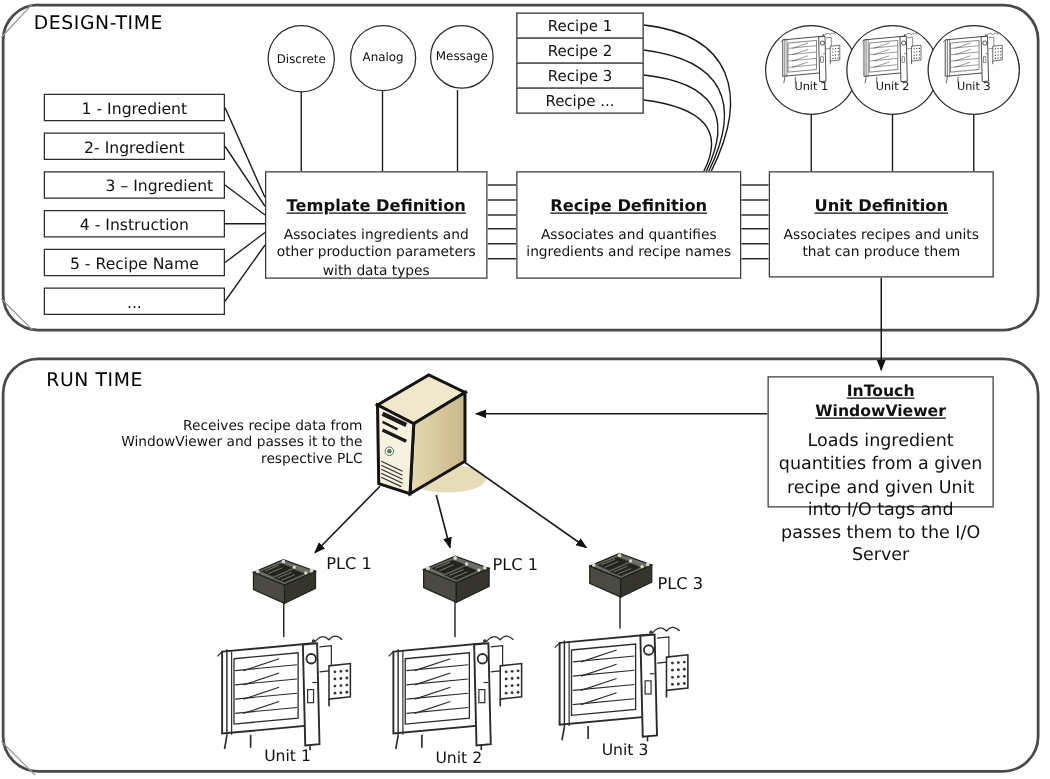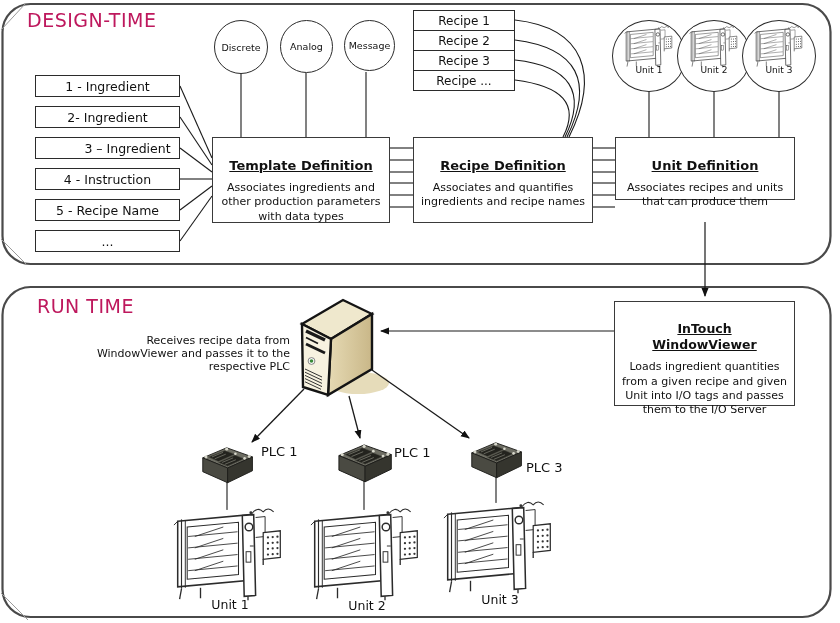--- a/index.html
+++ b/index.html
@@ -2,21 +2,21 @@
 <html><head>
 <meta charset="utf-8">
 <style>
   html,body{margin:0;padding:0;background:#fff;}
   .stage{
     position:relative;width:840px;height:623px;background:#fff;overflow:hidden;
     font-family:"DejaVu Sans","Liberation Sans",sans-serif;color:#111;
   }
   .stage svg.layer{position:absolute;left:0;top:0;z-index:1;}
   .abs{position:absolute;z-index:2;}
-  .section-label{font-size:19px;letter-spacing:.5px;color:#be185d;}
+  .section-label{font-size:15px;letter-spacing:.5px;color:#000000;}
   .field-box{
     left:35px;width:145px;height:22px;background:#fff;border:1px solid #2b2b2b;
     display:flex;align-items:center;justify-content:center;font-size:12.5px;box-sizing:border-box;
   }
   .recipe-box{
     left:413px;width:102px;height:21px;background:#fff;border:1px solid #2b2b2b;
     display:flex;align-items:center;justify-content:center;font-size:12px;box-sizing:border-box;
   }
   .circle{
     top:20px;background:#fff;border:1.3px solid #2b2b2b;border-radius:50%;box-sizing:border-box;
@@ -28,24 +28,24 @@
   .def-box .t{font-size:13px;font-weight:bold;text-decoration:underline;}
   .def-box .d{font-size:11px;line-height:1.3;margin-top:8px;padding:0 7px;}
   .unit-ellipse{
     top:20px;width:74px;height:72px;background:#fff;border:1.2px solid #2b2b2b;border-radius:50%;
     box-sizing:border-box;text-align:center;overflow:hidden;
   }
   .unit-ellipse svg{display:block;margin:5px auto 0 auto;}
   .unit-ellipse .ul{font-size:9px;margin-top:-2px;}
   .intouch-box{
     left:614px;top:301px;width:181px;height:105px;background:#fff;border:1.4px solid #3a3a3a;
-    box-sizing:border-box;text-align:center;padding-top:19px;
+    box-sizing:border-box;text-align:center;padding-top:3px;
   }
   .intouch-box .t{font-size:12.5px;font-weight:bold;text-decoration:underline;line-height:1.25;}
-  .intouch-box .d{font-size:11px;line-height:1.3;margin-top:8px;padding:0 6px;}
+  .intouch-box .d{font-size:14px;line-height:1.3;margin-top:8px;padding:0 6px;}
   .server-note{left:88px;top:334px;width:202px;text-align:right;font-size:11px;line-height:1.2;}
   .plc-label{font-size:13px;}
   .unit-label{font-size:12.5px;text-align:center;width:70px;}
 </style>
 </head>
 <body>
 
 <div class="stage">
 
   <svg class="layer" width="840" height="623" viewBox="0 0 840 623">
@@ -264,21 +264,21 @@
   </div>
 
   <div class="abs def-box" style="left:212px;top:137px;width:178px;height:86px;">
     <div class="t">Template Definition</div>
     <div class="d">Associates ingredients and other production parameters with data types</div>
   </div>
   <div class="abs def-box" style="left:413px;top:137px;width:180px;height:86px;">
     <div class="t">Recipe Definition</div>
     <div class="d">Associates and quantifies ingredients and recipe names</div>
   </div>
-  <div class="abs def-box" style="left:615px;top:137px;width:180px;height:63px;">
+  <div class="abs def-box" style="left:615px;top:137px;width:180px;height:85px;">
     <div class="t">Unit Definition</div>
     <div class="d">Associates recipes and units that can produce them</div>
   </div>
 
   <div class="abs section-label" style="left:37px;top:295px;">RUN TIME</div>
 
   <div class="abs server-note">
     <div>Receives recipe data from</div>
     <div>WindowViewer and passes it to the</div>
     <div>respective PLC</div>

